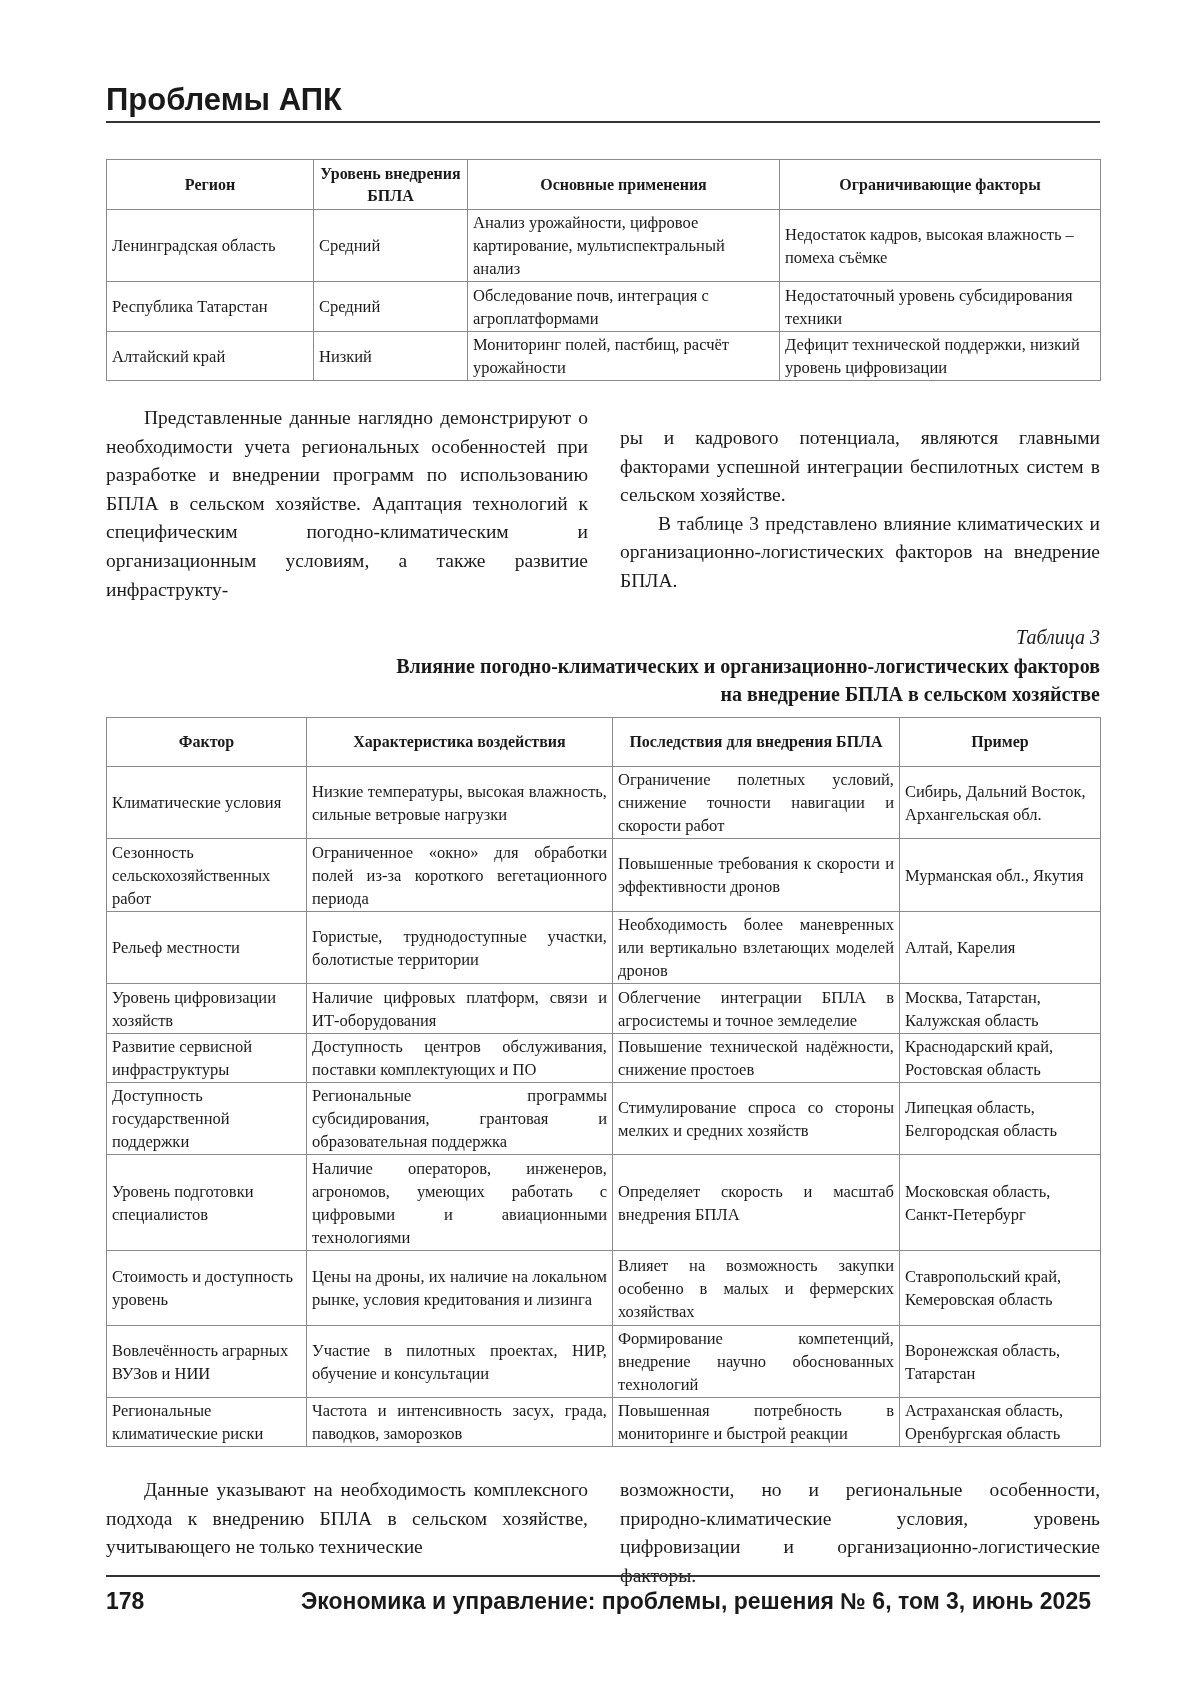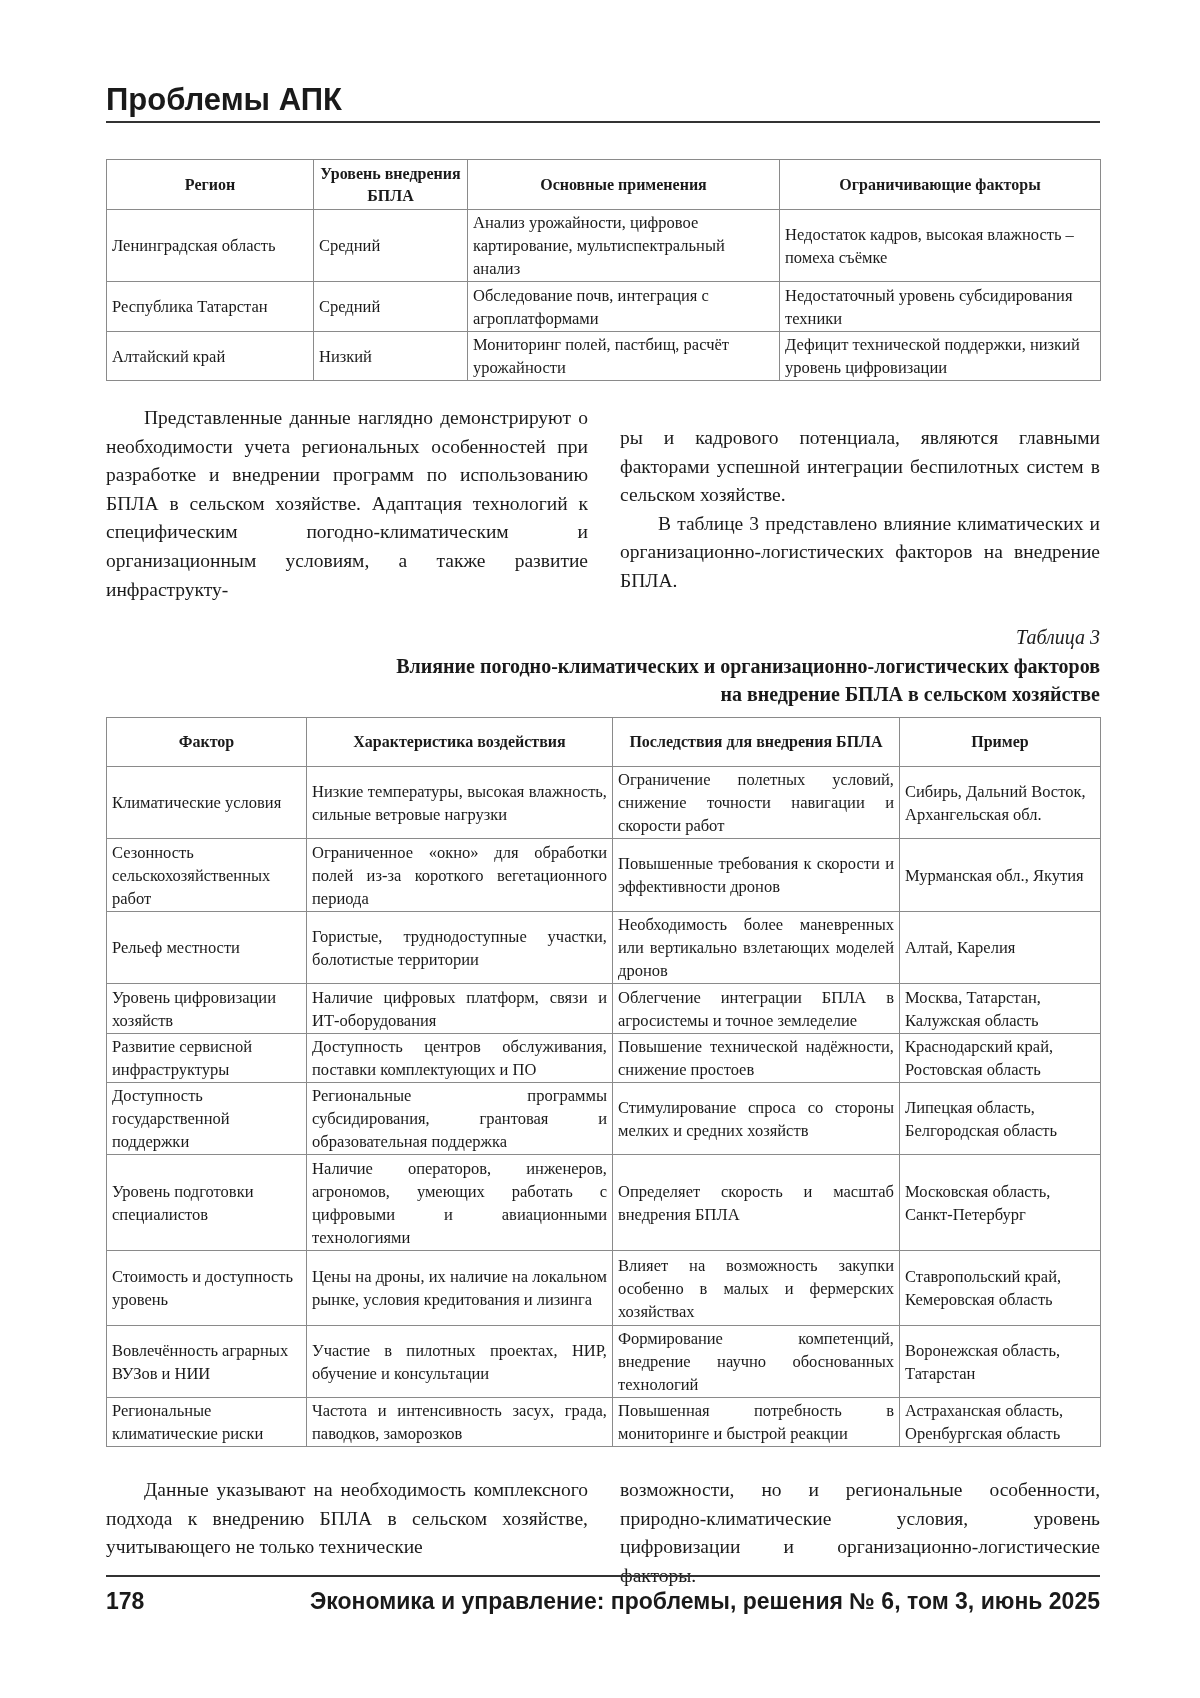--- a/index.html
+++ b/index.html
@@ -30,21 +30,21 @@
   #p1-right { left: 620px; top: 404px; width: 480px; margin-top: 20px; }
 
   #table-label { right: 100px; top: 626px; font-size: 20px; font-style: italic; }
   #table-title { left: 106px; top: 652px; width: 994px; text-align: right; font-size: 20px; font-weight: bold; line-height: 28px; }
 
   #p2-left { left: 106px; top: 1476px; width: 482px; }
   #p2-right { left: 620px; top: 1476px; width: 480px; }
 
   #footer-rule { left: 106px; top: 1575px; width: 994px; height: 2px; background: #333; }
   #page-number { left: 106px; top: 1588px; font-size: 23px; }
-  #journal-info { right: 100px; top: 1588px; font-size: 23px; }
+  #journal-info { right: 109px; top: 1588px; font-size: 23px; }
 </style>
 </head>
 <body>
 
 <div id="header-title" class="abs sans">Проблемы АПК</div>
 <div id="header-rule" class="abs"></div>
 
 <table id="table2" class="serif">
   <colgroup>
     <col style="width:207px">

